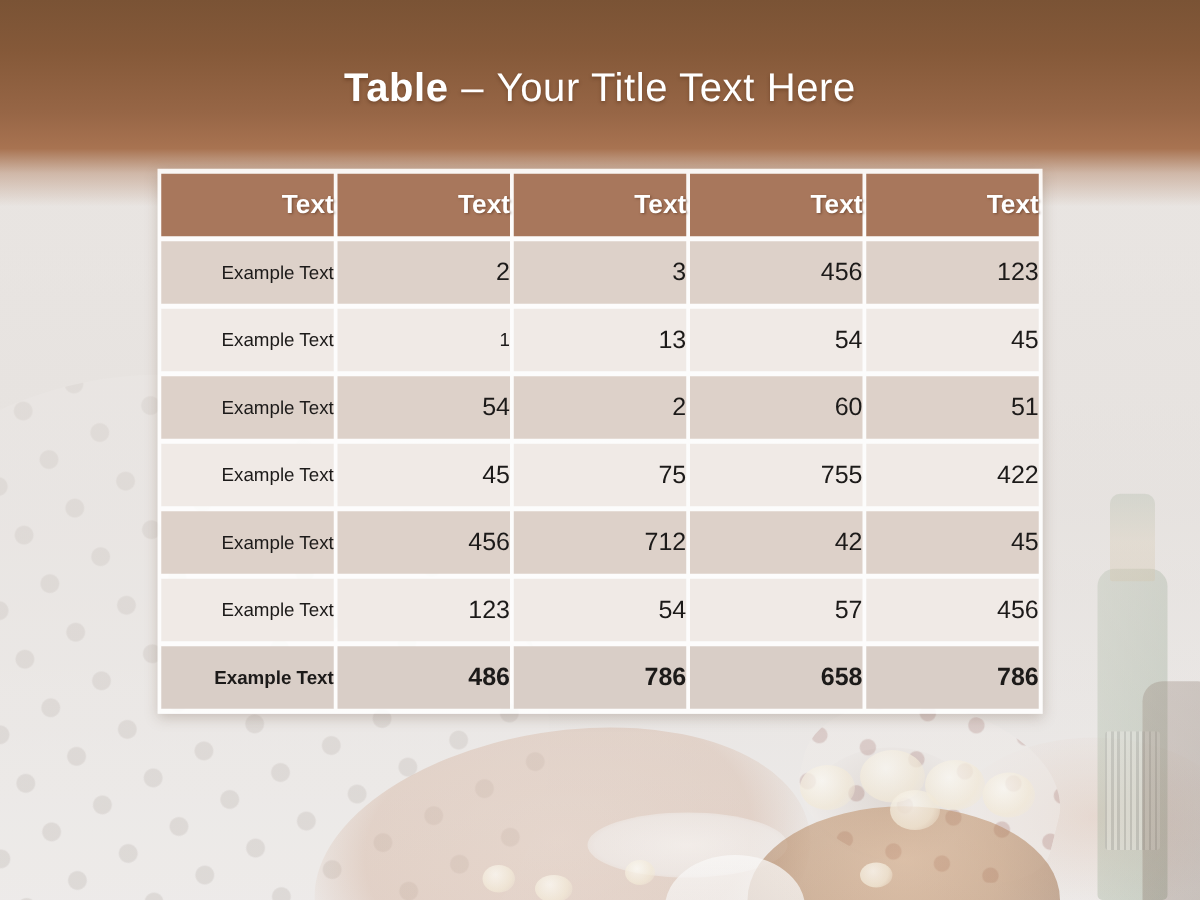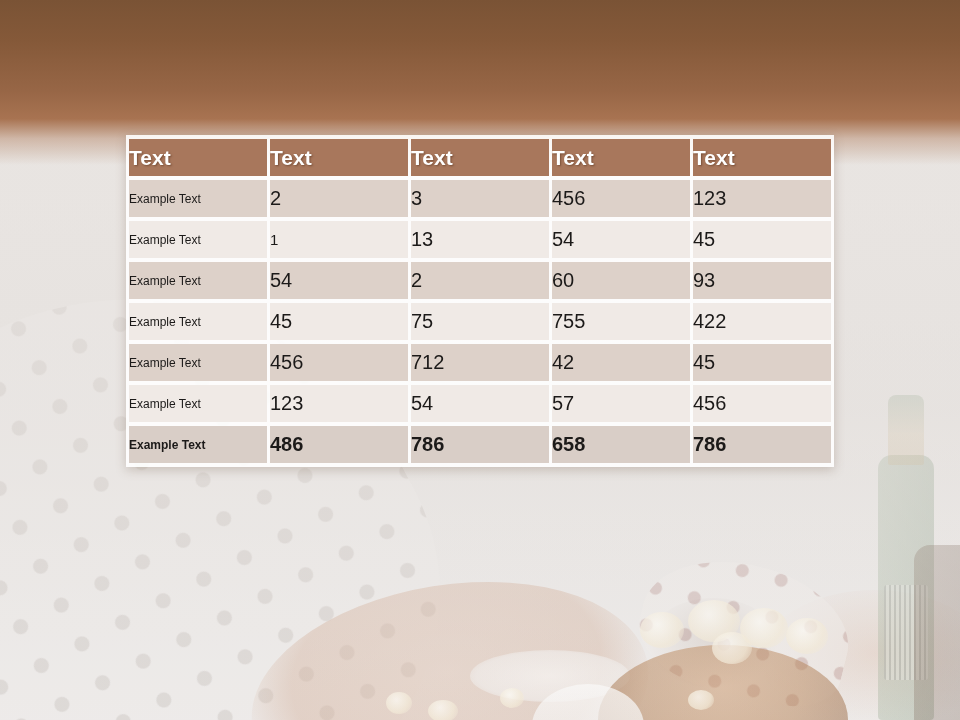--- a/index.html
+++ b/index.html
@@ -131,33 +131,33 @@
   table.data {
     position: absolute; left: 126px; top: 135px; z-index: 3;
     width: 708px;
     border-collapse: separate;
     border-spacing: 3px 4px;
     background: rgba(255,255,255,0.88);
     box-shadow: 0 3px 10px rgba(110,85,70,0.28);
   }
   table.data th, table.data td {
     width: 20%;
-    height: 37px;
-    text-align: left;
+    height: 50px;
+    text-align: right;
     vertical-align: middle;
   }
   table.data th {
     background: #a8775c;
     color: #ffffff;
     font-weight: bold;
     font-size: 21px;
     text-shadow: 1px 1px 2px rgba(80,45,25,0.55);
   }
   table.data td { color: #1c1a19; font-size: 20px; }
-  table.data td.label { font-size: 12px; }
+  table.data td.label { font-size: 15px; }
   tbody tr:nth-child(odd) td  { background: #ddd1c9; }
   tbody tr:nth-child(even) td { background: #f0eae6; }
   tbody tr:nth-child(2) td:nth-child(2) { font-size: 15px; } 
   tbody tr.total td { font-weight: bold; background: #d9cec7; }
 </style>
 </head>
 <body>
 
 <div class="slide">
 
@@ -181,20 +181,23 @@
     <div class="shape cup"></div>
     <div class="shape bottle"></div>
     <div class="shape bottle-neck"></div>
     <div class="shape bottle-label"></div>
     <div class="shape jar"></div>
     <div class="photo-fade"></div>
   </div>
 
   <div class="band"></div>
 
+  <div class="title">
+    <span class="bold">Table</span><span class="sep">–</span><span>Your Title Text Here</span>
+  </div>
 
   <table class="data">
     <thead>
       <tr>
         <th>Text</th>
         <th>Text</th>
         <th>Text</th>
         <th>Text</th>
         <th>Text</th>
       </tr>
@@ -212,21 +215,21 @@
         <td>1</td>
         <td>13</td>
         <td>54</td>
         <td>45</td>
       </tr>
       <tr>
         <td class="label">Example Text</td>
         <td>54</td>
         <td>2</td>
         <td>60</td>
-        <td>93</td>
+        <td>51</td>
       </tr>
       <tr>
         <td class="label">Example Text</td>
         <td>45</td>
         <td>75</td>
         <td>755</td>
         <td>422</td>
       </tr>
       <tr>
         <td class="label">Example Text</td>

